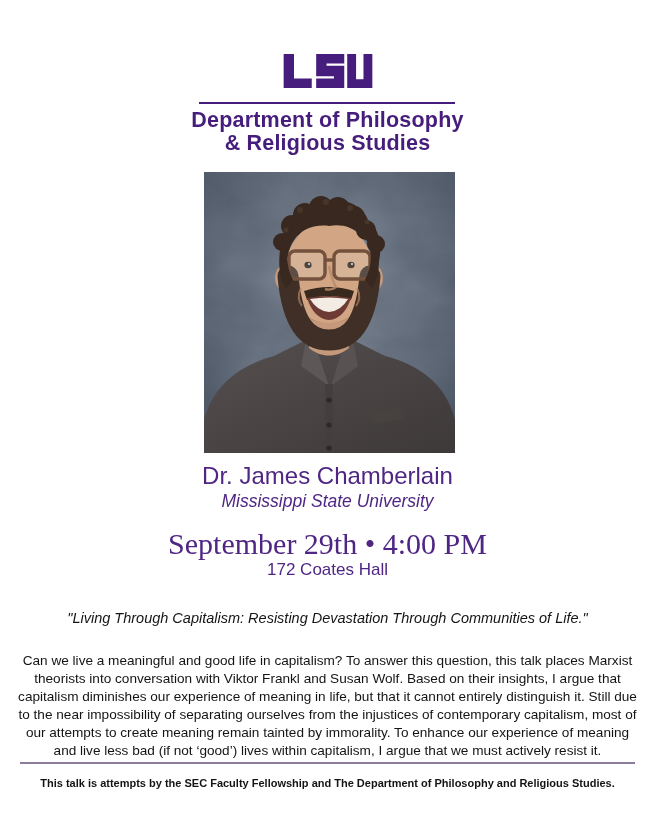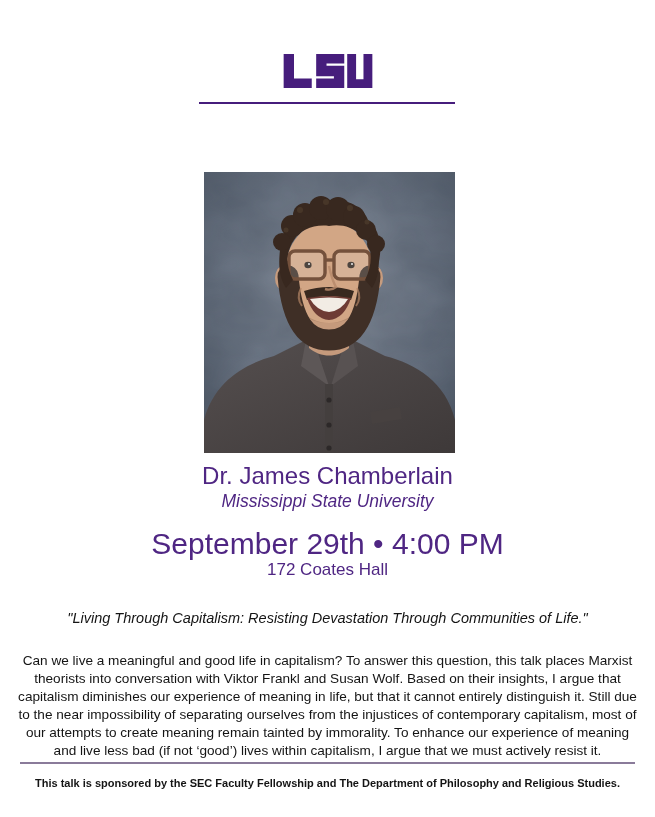--- a/index.html
+++ b/index.html
@@ -33,21 +33,21 @@
   
   .photo {
     position:absolute; top:172px; left:204px;
     width:251px; height:281px;
     overflow:hidden;
   }
 
   
   .speaker-name { top:462px; font-size:24px; color:#4F2683; }
   .speaker-affil { top:491px; font-size:17.5px; color:#4F2683;font-style:italic; }
-  .event-datetime { top:527px; font-size:30px; color:#4F2683; }
+  .event-datetime { top:527px; font-size:30px; color:#4F2683;font-family:Liberation Serif, serif; }
   .event-location { top:560px; font-size:17px; color:#4F2683; }
 
   .talk-title {
     top:610px;
     font-size:14.5px;
     font-style:italic;
     color:#141414;
   }
   .abstract {
     top:652px; left:13px; right:13px;
@@ -80,20 +80,22 @@
       <g fill="#461D7C">
         <path d="M0,0 h14 v33 h24 v13 h-38 Z"></path>
         <path d="M44,0 h38 v13 h-24 v3 h24 v30 h-38 v-13 h24 v-3 h-24 Z"></path>
         <path d="M86,0 h12 v34 h10 v-34 h12 v46 h-34 Z"></path>
       </g>
     </svg>
   </div>
   <div class="logo-rule"></div>
 
   <div class="centered dept">
+    <div>Department of Philosophy</div>
+    <div>&amp; Religious Studies</div>
   </div>
 
   <div class="photo" title="Portrait of speaker: man with dark curly hair, glasses and beard, dark gray button-up shirt, gray studio backdrop">
     <svg width="251" height="281" viewBox="0 0 251 281">
       <defs>
         <radialGradient id="bgGrad" cx="50%" cy="40%" r="78%">
           <stop offset="0%" stop-color="#8c95a2"></stop>
           <stop offset="55%" stop-color="#6e7887"></stop>
           <stop offset="100%" stop-color="#4c5664"></stop>
         </radialGradient>
@@ -181,15 +183,15 @@
   <div class="centered speaker-affil">Mississippi State University</div>
 
   <div class="centered event-datetime">September 29th • 4:00 PM</div>
   <div class="centered event-location">172 Coates Hall</div>
 
   <div class="centered talk-title">"Living Through Capitalism: Resisting Devastation Through Communities of Life."</div>
 
   <div class="abstract">Can we live a meaningful and good life in capitalism? To answer this question, this talk places Marxist theorists into conversation with Viktor Frankl and Susan Wolf. Based on their insights, I argue that capitalism diminishes our experience of meaning in life, but that it cannot entirely distinguish it. Still due to the near impossibility of separating ourselves from the injustices of contemporary capitalism, most of our attempts to create meaning remain tainted by immorality. To enhance our experience of meaning and live less bad (if not ‘good’) lives within capitalism, I argue that we must actively resist it.</div>
 
   <div class="footer-rule"></div>
-  <div class="centered footer-note">This talk is sponsored by the SEC Faculty Fellowship and The Department of Philosophy and Religious Studies.</div>
+  <div class="centered footer-note">This talk is attempts by the SEC Faculty Fellowship and The Department of Philosophy and Religious Studies.</div>
 
 </div>
 
 </body></html>

